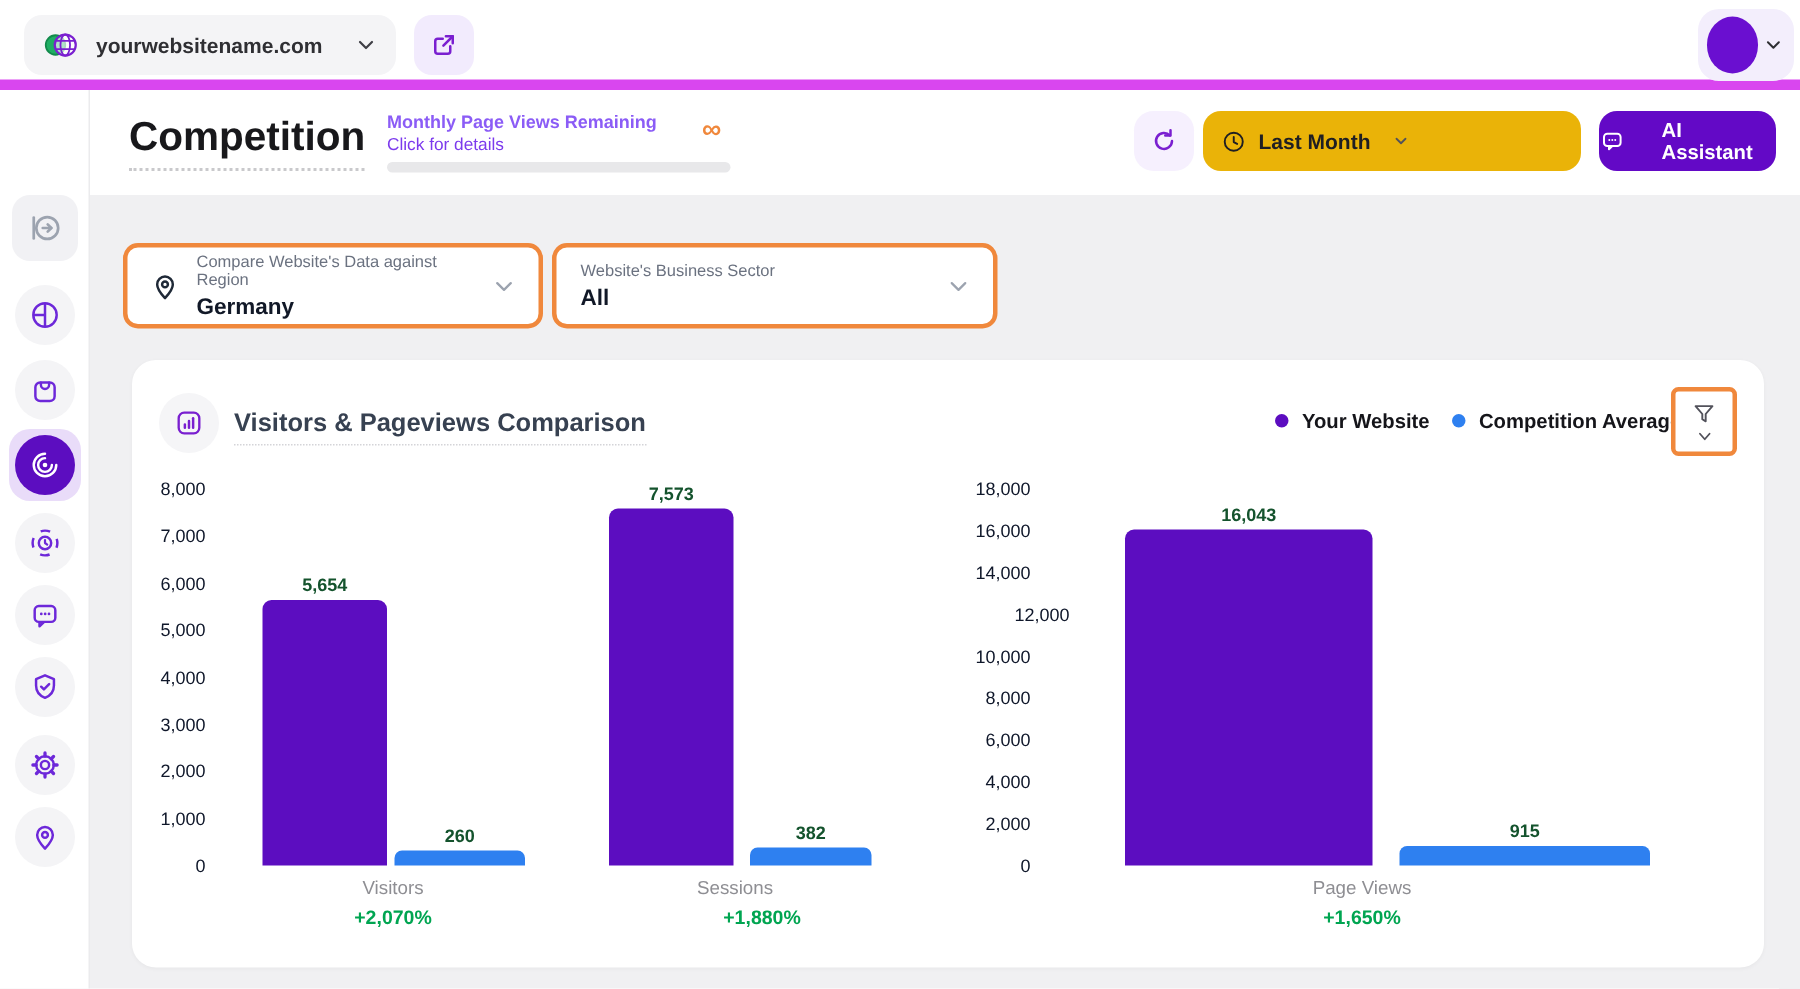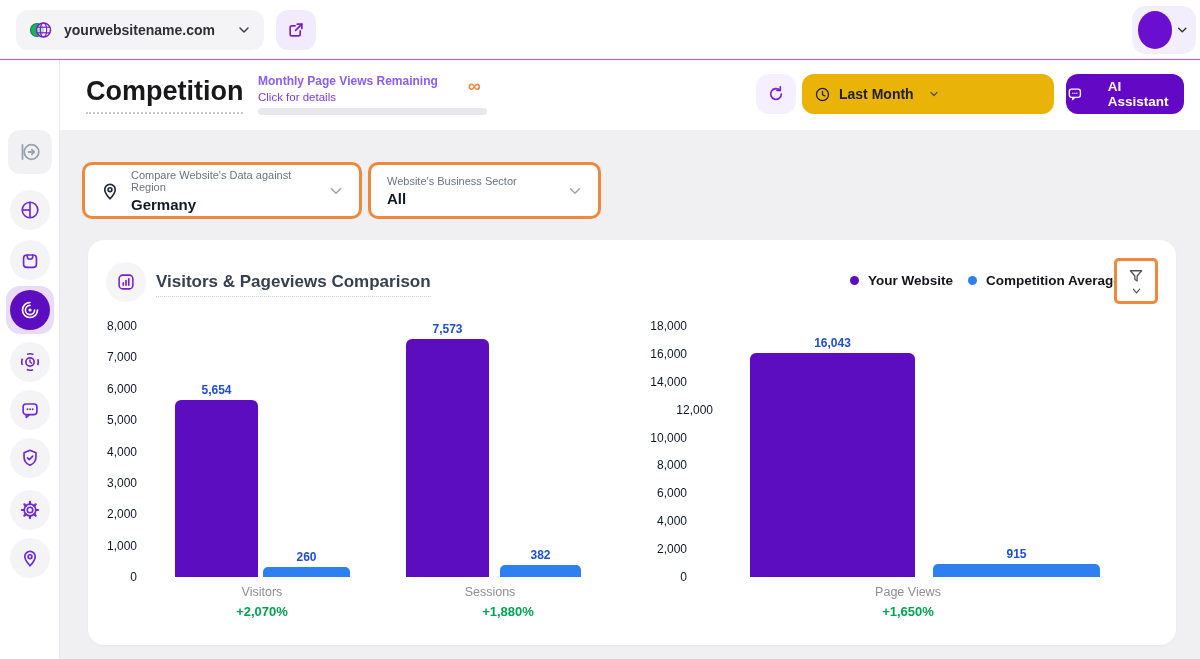--- a/index.html
+++ b/index.html
@@ -3,21 +3,21 @@
 <meta charset="utf-8">
 <style>
   * { margin:0; padding:0; box-sizing:border-box; }
   html,body { width:1200px; height:659px; font-family:"Liberation Sans", sans-serif; }
   body { background:#f0f0f2; overflow:hidden; }
   #page { position:relative; width:1200px; height:659px; }
 
   .abs { position:absolute; }
 
   
-  #topbar { left:0; top:0; width:1200px; height:60px; background:#ffffff; border-bottom:1px solid #d946ef; z-index:5; }
+  #topbar { left:0; top:0; width:1200px; height:60px; background:#ffffff; border-bottom:7px solid #d946ef; z-index:5; }
   #site-pill { left:16px; top:10px; width:248px; height:40px; background:#f4f4f6; border-radius:12px; display:flex; align-items:center; padding:0 12px; cursor:pointer; }
   #site-pill .site-name { font-size:14px; font-weight:700; color:#2f2f33; margin-left:10px; flex:1; }
   #ext-btn { left:276px; top:10px; width:40px; height:40px; background:#f2ebfd; border-radius:12px; display:flex; align-items:center; justify-content:center; cursor:pointer; }
   #avatar-group { left:1132px; top:6px; width:64px; height:48px; background:#f3eefc; border-radius:14px; display:flex; align-items:center; padding:0 6px; cursor:pointer; }
   #avatar-circle { width:38px; height:38px; border-radius:50%; background:#6a0fd0; }
 
   
   #sidebar { left:0; top:60px; width:60px; height:599px; background:#ffffff; border-right:1px solid #ebebed; z-index:4; }
   .side-item { position:absolute; left:10px; width:40px; height:40px; border-radius:50%; background:#f4f4f6; display:flex; align-items:center; justify-content:center; cursor:pointer; }
   .side-item.square { left:8px; width:44px; height:44px; border-radius:12px; background:#f1f1f4; }
@@ -34,40 +34,40 @@
   #refresh-btn { left:756px; top:74px; width:40px; height:40px; background:#f6f0fe; border-radius:13px; display:flex; align-items:center; justify-content:center; cursor:pointer; }
   #date-pill { left:802px; top:74px; width:252px; height:40px; background:#eab308; border-radius:12px; display:flex; align-items:center; padding:0 12px; cursor:pointer; }
   #date-pill .period { font-size:14px; font-weight:700; color:#1f1f23; margin:0 10px 0 8px; }
   #date-pill .range { font-size:12.5px; color:#3f3f46; }
   #ai-btn { left:1066px; top:74px; width:118px; height:40px; background:#6309c6; border-radius:12px; display:flex; align-items:center; justify-content:center; gap:24px; cursor:pointer; }
   #ai-btn span { color:#ffffff; font-size:13.5px; font-weight:600; }
 
   
   .filter-box { background:#ffffff; border:3px solid #f0883c; border-radius:10px; display:flex; align-items:center; padding:0 14px; cursor:pointer; }
   #filter-region { left:82px; top:162px; width:280px; height:57px; }
-  #filter-sector { left:368px; top:162px; width:233px; height:57px;gap:28px; }
+  #filter-sector { left:368px; top:162px; width:297px; height:57px;gap:28px; }
   .filter-texts { flex:1; margin-left:10px; }
   .filter-label { font-size:11px; color:#6b7280; margin-bottom:3px; }
   .filter-value { font-size:15px; font-weight:700; color:#111827; }
 
   
   #card { left:88px; top:240px; width:1088px; height:405px; background:#ffffff; border-radius:16px; box-shadow:0 1px 3px rgba(0,0,0,0.04); }
   #card-icon { left:18px; top:22px; width:40px; height:40px; border-radius:50%; background:#f5f5f7; display:flex; align-items:center; justify-content:center; }
   #card-title { left:68px; top:32px; font-size:17px; font-weight:600; color:#374151; border-bottom:1.5px dotted #d4d4d8; padding-bottom:4px; }
   .legend-dot { width:9px; height:9px; border-radius:50%; }
   .legend-item { position:absolute; display:flex; align-items:center; gap:9px; top:33px; }
   .legend-item span { font-size:13.5px; font-weight:700; color:#15151a; }
   #legend-1 { left:762px; }
   #legend-2 { left:880px; }
   #filter-icon-box { left:1026px; top:18px; width:44px; height:46px; border:3px solid #f0883c; border-radius:5px; background:#fff; display:flex; flex-direction:column; align-items:center; justify-content:center; cursor:pointer; }
 
   
   .tick { position:absolute; width:90px; text-align:right; font-size:12px; color:#0f172a; transform:translateY(-50%); }
   .bar { position:absolute; }
-  .bar-val { position:absolute; height:14px; text-align:center; font-size:12px; font-weight:700; color:#1d4ed8; transform:translateX(-50%); white-space:nowrap; }
+  .bar-val { position:absolute; height:14px; text-align:center; font-size:12px; font-weight:700; color:#14532d; transform:translateX(-50%); white-space:nowrap; }
   .cat-label { position:absolute; top:345px; transform:translateX(-50%); font-size:12.5px; color:#8e8e93; white-space:nowrap; }
   .pct-label { position:absolute; top:364px; transform:translateX(-50%); font-size:13px; font-weight:700; color:#00a551; white-space:nowrap; }
 </style>
 </head>
 <body>
 
 <div id="page">
 
   <div id="topbar" class="abs">
     <div id="site-pill" class="abs">

